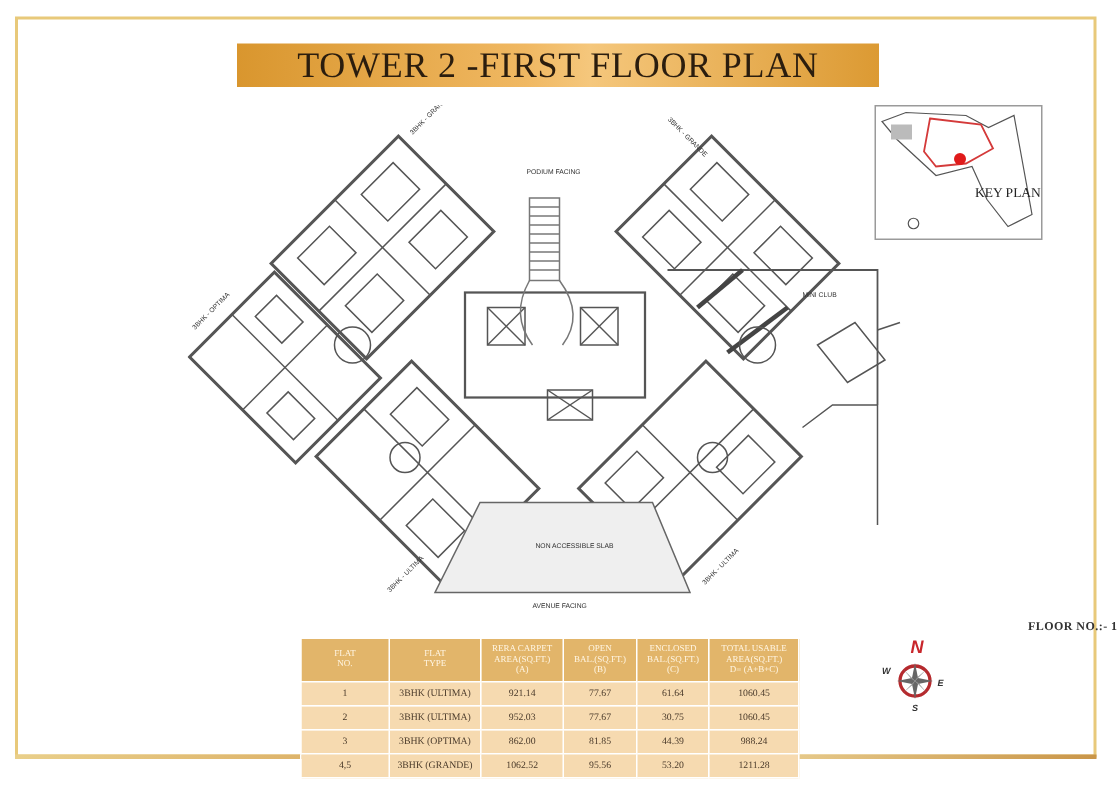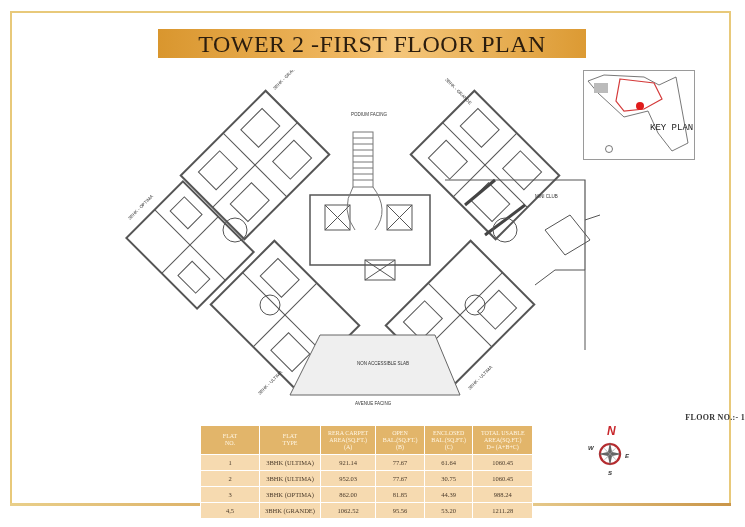--- a/index.html
+++ b/index.html
@@ -7,21 +7,21 @@
   .frame { position:absolute; left:10px; top:11px; width:721px; height:494px; border:2px solid #e8c97a; box-sizing:border-box;
            background:#ffffff; }
   .frame::after { content:""; position:absolute; left:-2px; right:-2px; bottom:-3px; height:3px;
            background:linear-gradient(90deg,#e9cf8a,#d7a55a 40%,#f2dfa6 60%,#c99548); }
   .title-bar { position:absolute; left:158px; top:29px; width:428px; height:29px;
            background:linear-gradient(90deg,#d9962e 0%,#f0b862 45%,#f5c77c 55%,#dc9a33 100%);
            display:flex; align-items:flex-end; justify-content:center; }
   .title-bar span { font-family:"Liberation Serif", serif; font-size:24px; letter-spacing:0.5px; color:#2b1d0e; font-weight:normal; }
   .plan { position:absolute; left:125px; top:70px; width:500px; height:340px; }
   .key-plan { position:absolute; left:583px; top:70px; width:110px; height:88px; border:1px solid #9a9a9a; background:#fff; }
-  .key-plan .label { position:absolute; left:18px; top:52px; font-family:Liberation Mono, monospace; font-size:9px; color:#222;padding-left:48px; }
+  .key-plan .label { position:absolute; left:18px; top:52px; font-family:Liberation Serif, serif; font-size:9px; color:#222;padding-left:48px; }
   .floor-title { position:absolute; left:0; width:745px; top:413px; text-align:right; font-size:8px; font-weight:bold; color:#333; letter-spacing:0.3px; }
   table.area { position:absolute; left:200px; top:425px; width:333px; border-collapse:collapse; font-family:"Liberation Serif", serif; }
   table.area th { background:#e2b56a; color:#fff5e2; font-size:6px; font-weight:normal; line-height:7px; height:26px; padding:1px 2px; border:1px solid #fff; text-align:center; }
   table.area td { background:#f6dab0; color:#4a3a2a; font-size:6.5px; height:15px; padding:0 2px; border:1px solid #fff; text-align:center; }
   .compass { position:absolute; left:588px; top:425px; width:46px; height:52px; }
   .compass .n { position:absolute; left:19px; top:-1px; color:#c8262b; font-family:"Liberation Sans", sans-serif; font-size:12px; font-style:italic; font-weight:bold; }
   .compass .w, .compass .e, .compass .s { position:absolute; font-family:"Liberation Sans", sans-serif; font-size:6px; font-style:italic; font-weight:bold; color:#333; }
   .compass .w { left:0; top:20px; } .compass .e { left:37px; top:28px; } .compass .s { left:20px; top:45px; }
 </style>
 </head>

